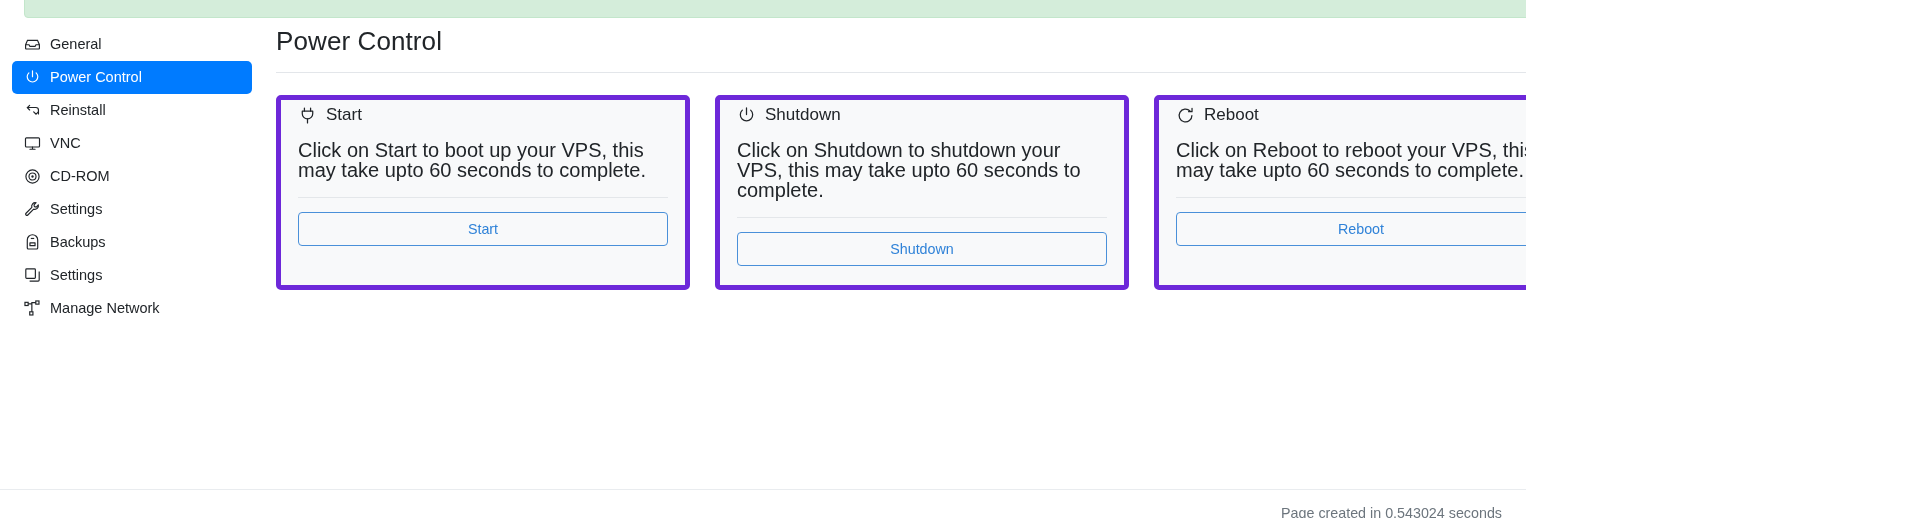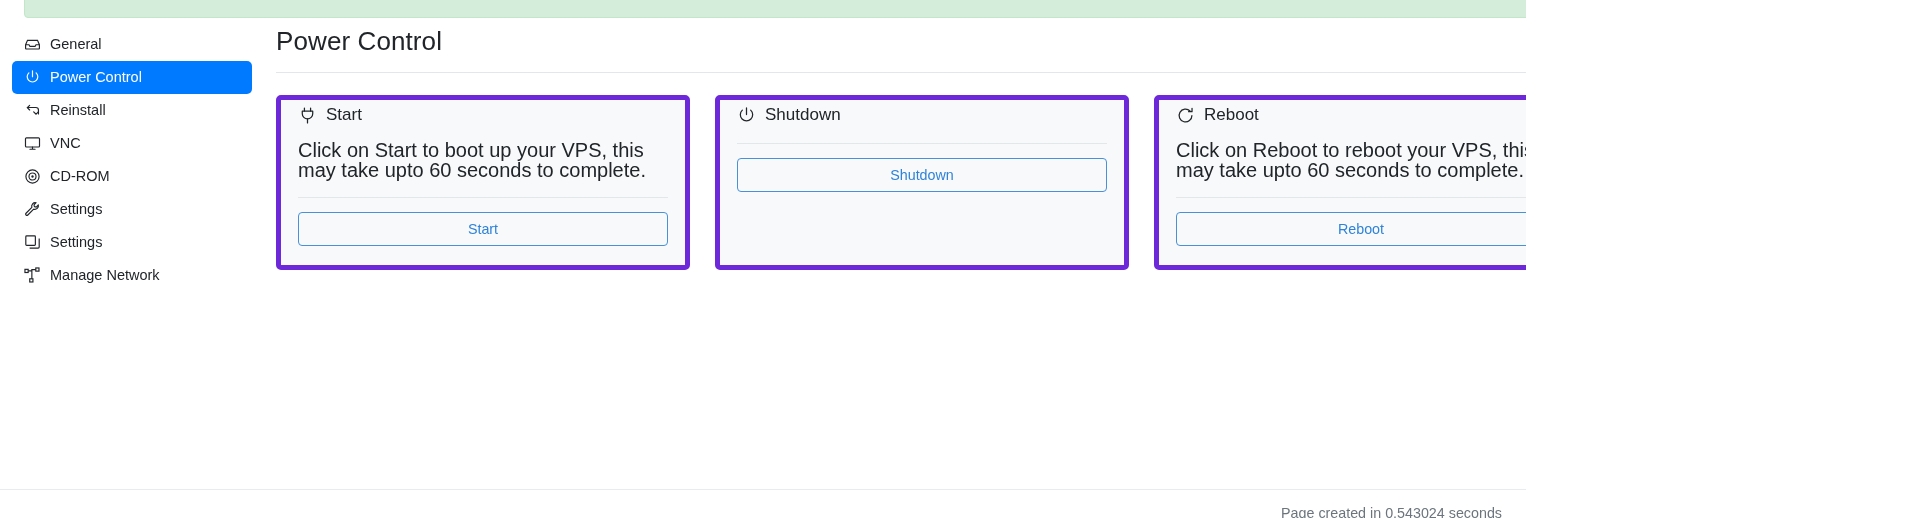--- a/index.html
+++ b/index.html
@@ -224,20 +224,30 @@
 
     <div class="nav-item">
       <span class="nav-ico">
         <svg width="17" height="17" viewBox="0 0 16 16" fill="none" stroke="currentColor" stroke-width="1.1" stroke-linecap="round" stroke-linejoin="round">
           <path d="M11.4 1.6a3.4 3.4 0 0 0-4 4.4L1.9 11.5a1.2 1.2 0 0 0 1.7 1.7l5.5-5.5a3.4 3.4 0 0 0 4.4-4l-2 2-1.7-.4-.4-1.7z"></path>
         </svg>
       </span>
       <span class="nav-label">Settings</span>
     </div>
 
+    <div class="nav-item">
+      <span class="nav-ico">
+        <svg width="17" height="17" viewBox="0 0 16 16" fill="none" stroke="currentColor" stroke-width="1.1" stroke-linejoin="round">
+          <path d="M3.1 5.6a4.9 4.9 0 0 1 9.8 0v7.5a1 1 0 0 1-1 1H4.1a1 1 0 0 1-1-1z"></path>
+          <path d="M5.6 8.4h4.8v2.6H5.6z"></path>
+          <path d="M6.4 4.2h3.2"></path>
+        </svg>
+      </span>
+      <span class="nav-label">Backups</span>
+    </div>
 
 
     <div class="nav-item">
       <span class="nav-ico">
         <svg width="17" height="17" viewBox="0 0 16 16" fill="none" stroke="currentColor" stroke-width="1.1" stroke-linejoin="round">
           <rect x="1.7" y="1.7" width="9" height="9" rx="0.8"></rect>
           <path d="M5.3 13.3h8a1 1 0 0 0 1-1v-8"></path>
         </svg>
       </span>
       <span class="nav-label">Settings</span>
@@ -283,20 +293,21 @@
       <div class="card">
         <div class="card-head">
           <span class="card-head-ico">
             <svg width="19" height="19" viewBox="0 0 16 16" fill="none" stroke="currentColor" stroke-width="1.05" stroke-linecap="round">
               <path d="M8 1.6v5.6"></path>
               <path d="M4.5 3.5a5.2 5.2 0 1 0 7 0"></path>
             </svg>
           </span>
           <span>Shutdown</span>
         </div>
+        <p class="card-desc">Click on Shutdown to shutdown your VPS, this may take upto 60 seconds to complete.</p>
         <hr class="card-rule">
         <button class="card-btn">Shutdown</button>
       </div>
 
       <div class="card">
         <div class="card-head">
           <span class="card-head-ico">
             <svg width="19" height="19" viewBox="0 0 16 16" fill="none" stroke="currentColor" stroke-width="1.05" stroke-linecap="round" stroke-linejoin="round">
               <path d="M13.4 8a5.4 5.4 0 1 1-1.6-3.8"></path>
               <path d="M13.5 1.9v2.9h-2.9"></path>

